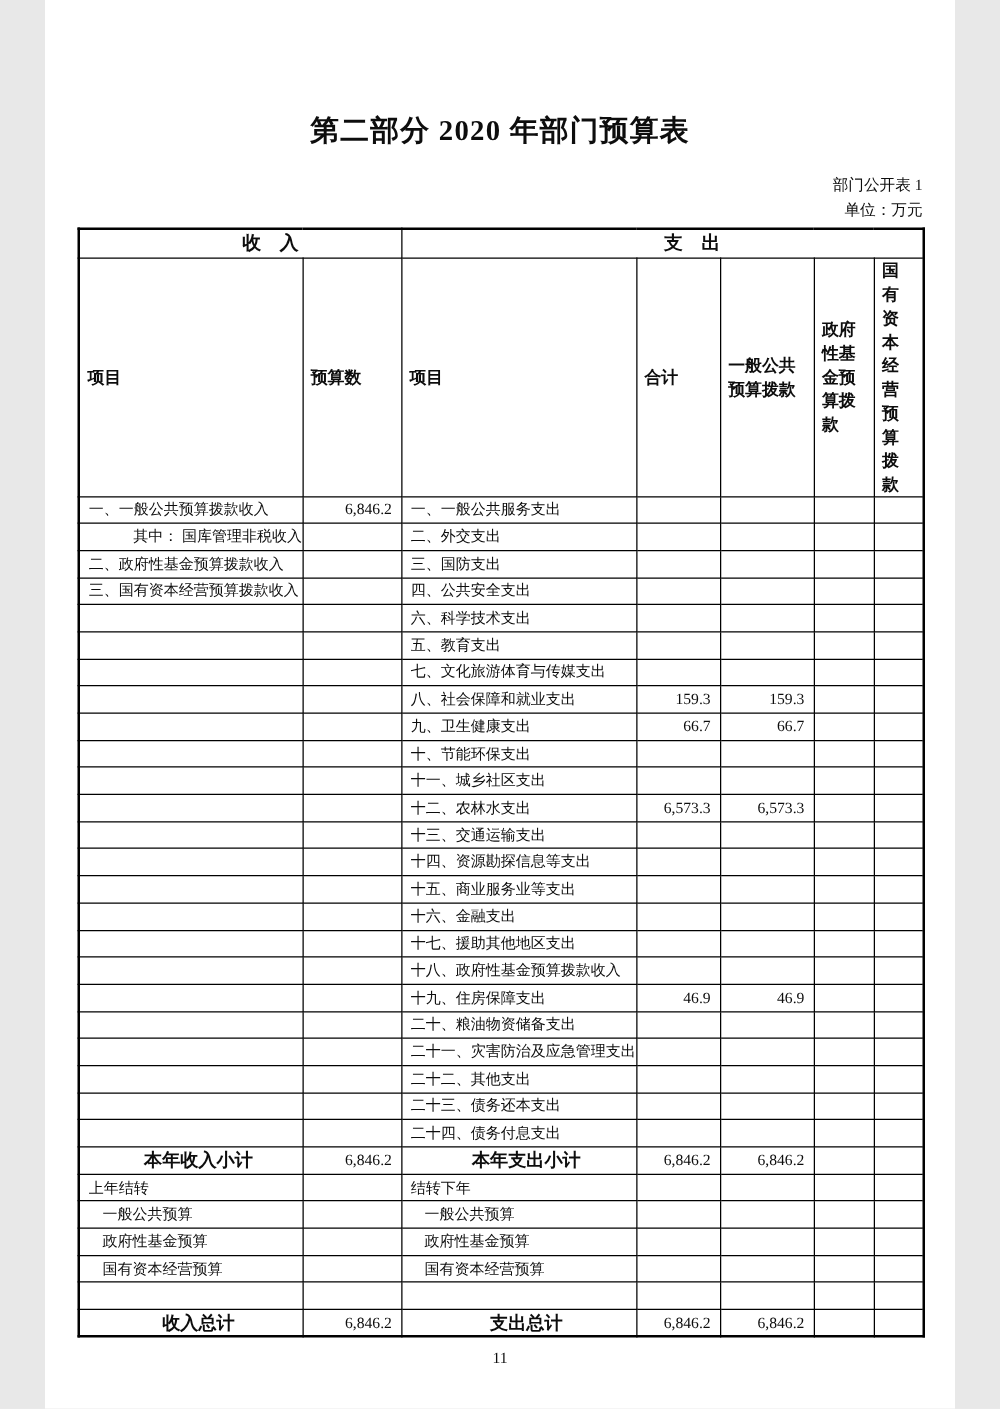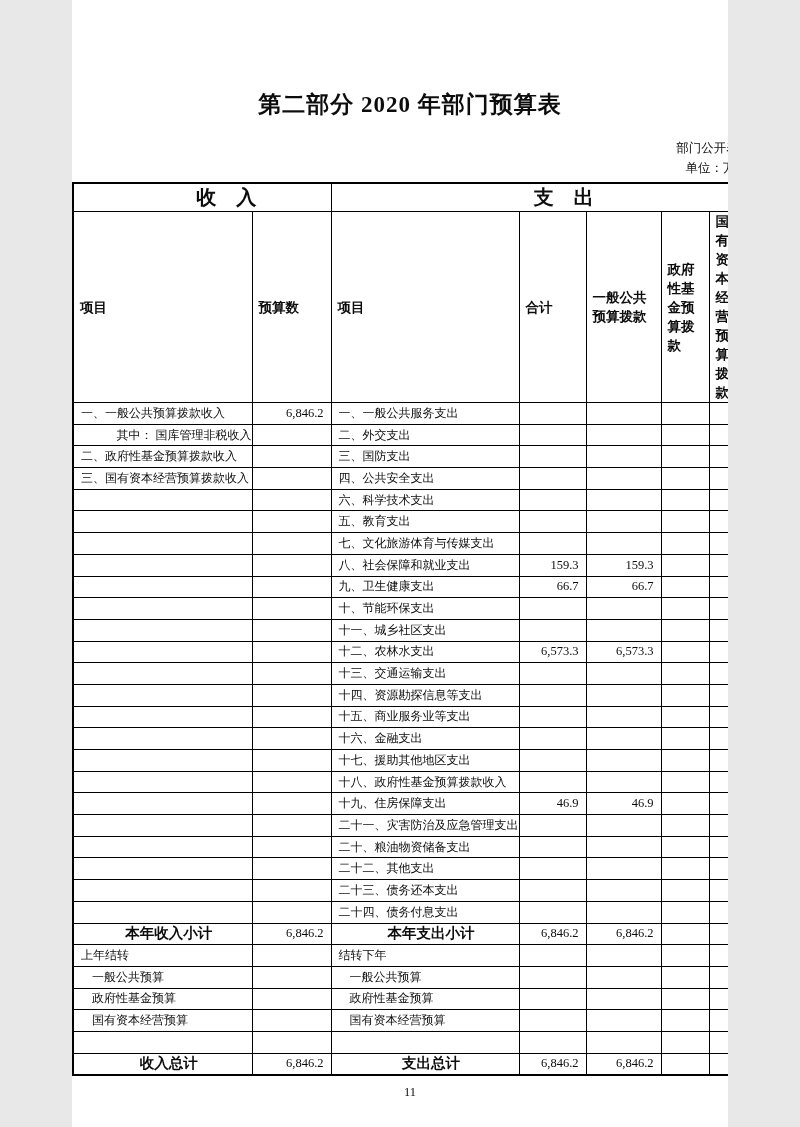--- a/index.html
+++ b/index.html
@@ -1,19 +1,19 @@
 <!DOCTYPE html>
 <html><head>
 <meta charset="utf-8">
 <style>
   * { margin: 0; padding: 0; box-sizing: border-box; }
   html, body { background: #e8e8e8; }
   .page {
     position: relative;
-    width: 656px;
+    width: 728px;
     height: 1127px;
     background: #ffffff;
     margin: 0 auto;
     font-family: "Liberation Serif", "DejaVu Serif", serif;
     color: #0d0d0d;
     overflow: hidden;
   }
   .content { width: 676px; margin: 0 auto; }
   .part-title {
     padding-top: 90px;
@@ -50,21 +50,21 @@
     width: 676px;
     border: 2px solid #000;
   }
   table.budget th, table.budget td {
     border: 1px solid #000;
     overflow: hidden;
     vertical-align: middle;
   }
   tr.h1 th {
     height: 23px;
-    font-size: 20px;
+    font-size: 15px;
     font-weight: bold;
     text-align: center;
     padding-left: 48px;
   }
   tr.h2 th {
     height: 105px;
     font-size: 13.5px;
     font-weight: bold;
     text-align: left;
     padding: 0 6px;
@@ -300,30 +300,30 @@
             <td class="num"></td>
             <td class="item">十九、住房保障支出</td>
             <td class="num">46.9</td>
             <td class="num">46.9</td>
             <td class="num"></td>
             <td class="num"></td>
           </tr>
           <tr class="body-row">
             <td class="item"></td>
             <td class="num"></td>
+            <td class="item">二十、粮油物资储备支出</td>
+            <td class="num"></td>
+            <td class="num"></td>
+            <td class="num"></td>
+            <td class="num"></td>
+          </tr>
+          <tr class="body-row">
+            <td class="item"></td>
+            <td class="num"></td>
             <td class="item">二十一、灾害防治及应急管理支出</td>
-            <td class="num"></td>
-            <td class="num"></td>
-            <td class="num"></td>
-            <td class="num"></td>
-          </tr>
-          <tr class="body-row">
-            <td class="item"></td>
-            <td class="num"></td>
-            <td class="item">二十、粮油物资储备支出</td>
             <td class="num"></td>
             <td class="num"></td>
             <td class="num"></td>
             <td class="num"></td>
           </tr>
           <tr class="body-row">
             <td class="item"></td>
             <td class="num"></td>
             <td class="item">二十二、其他支出</td>
             <td class="num"></td>

